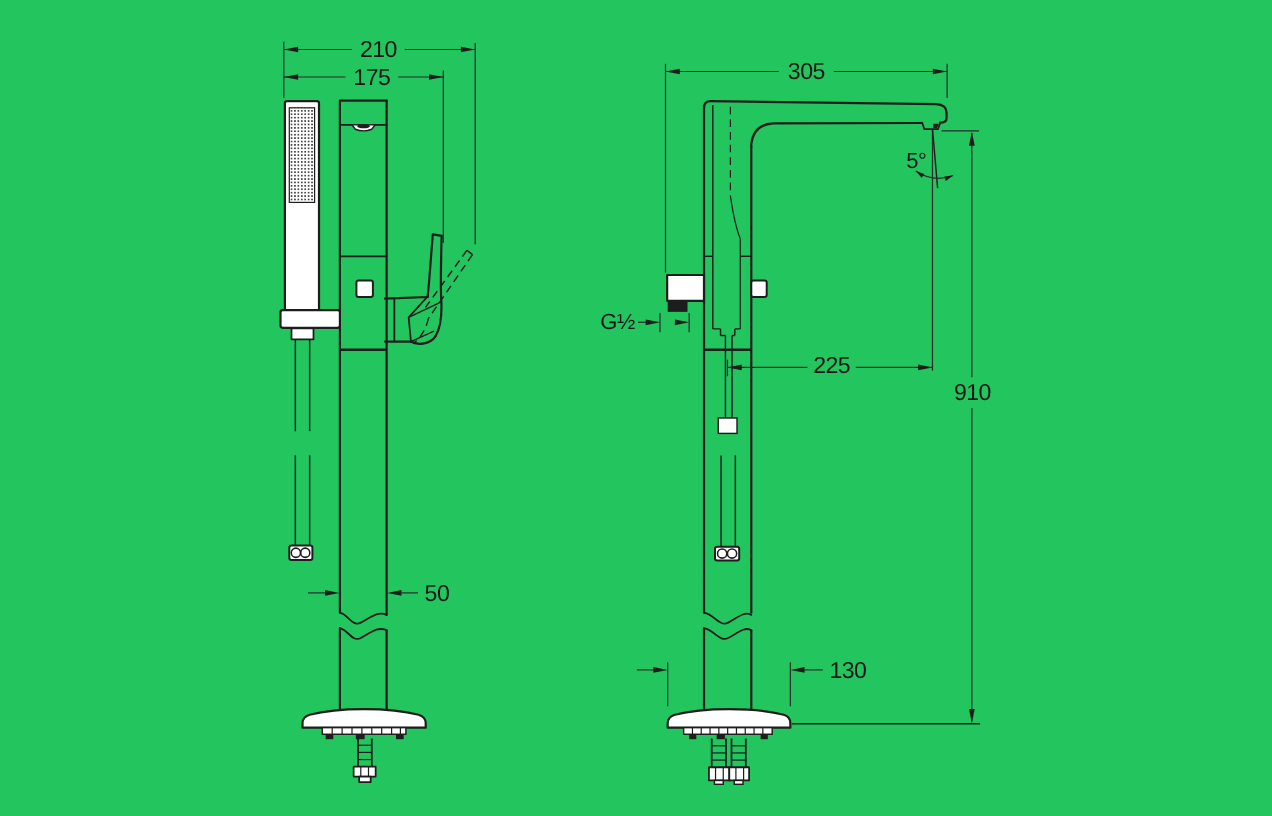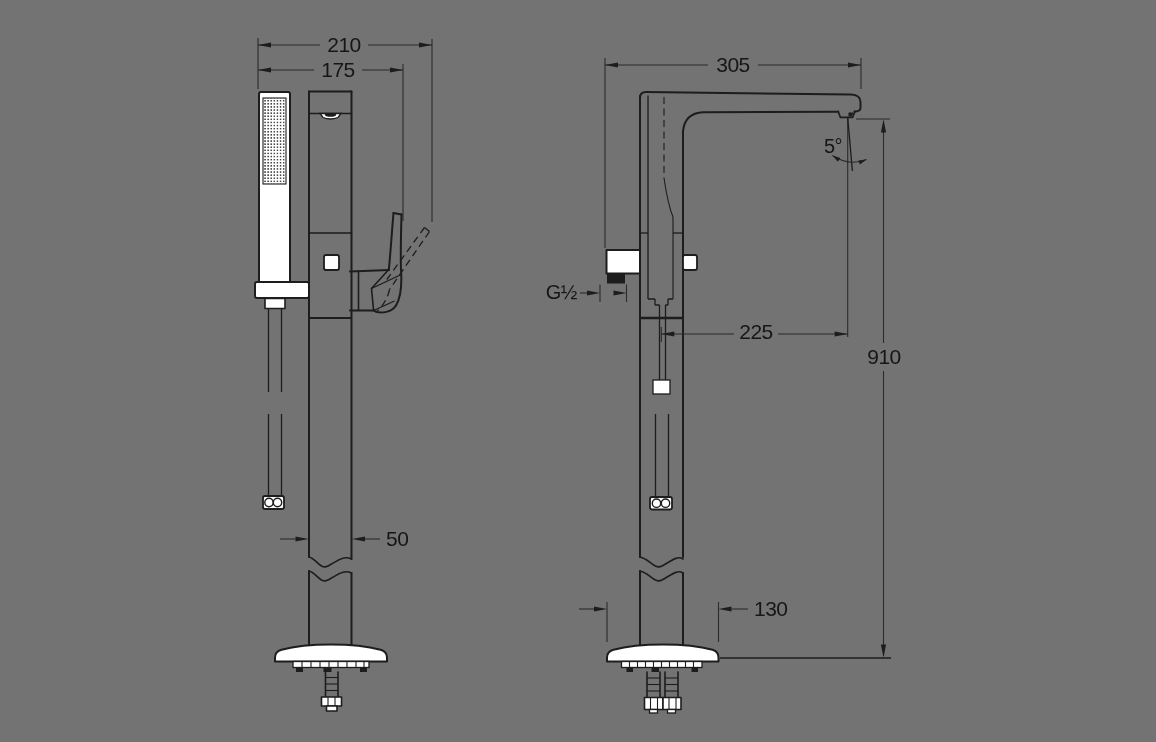--- a/index.html
+++ b/index.html
@@ -1,16 +1,16 @@
 <!DOCTYPE html>
 <html><head>
 <meta charset="utf-8">
 <style>
   html,body{margin:0;padding:0;background:#ffffff;}
-  .canvas{position:relative;width:1156px;height:742px;background:#737373;overflow:hidden;
+  .canvas{position:relative;width:1156px;height:742px;background:#22c55e;overflow:hidden;
           font-family:"Liberation Sans", sans-serif;}
   svg{display:block;}
   
   .ol{stroke:#1d1d1d;stroke-width:2;fill:none;stroke-linejoin:round;stroke-linecap:round;}
   .ml{stroke:#1d1d1d;stroke-width:1.6;fill:none;stroke-linejoin:round;stroke-linecap:round;}
   .dl{stroke:#1d1d1d;stroke-width:1.3;fill:none;}
   .xl{stroke:#1d1d1d;stroke-width:1.1;fill:none;}
   
   .tl{stroke:#2b2b2b;stroke-width:1.1;fill:none;}
   .dash{stroke-dasharray:7 4.5;}

